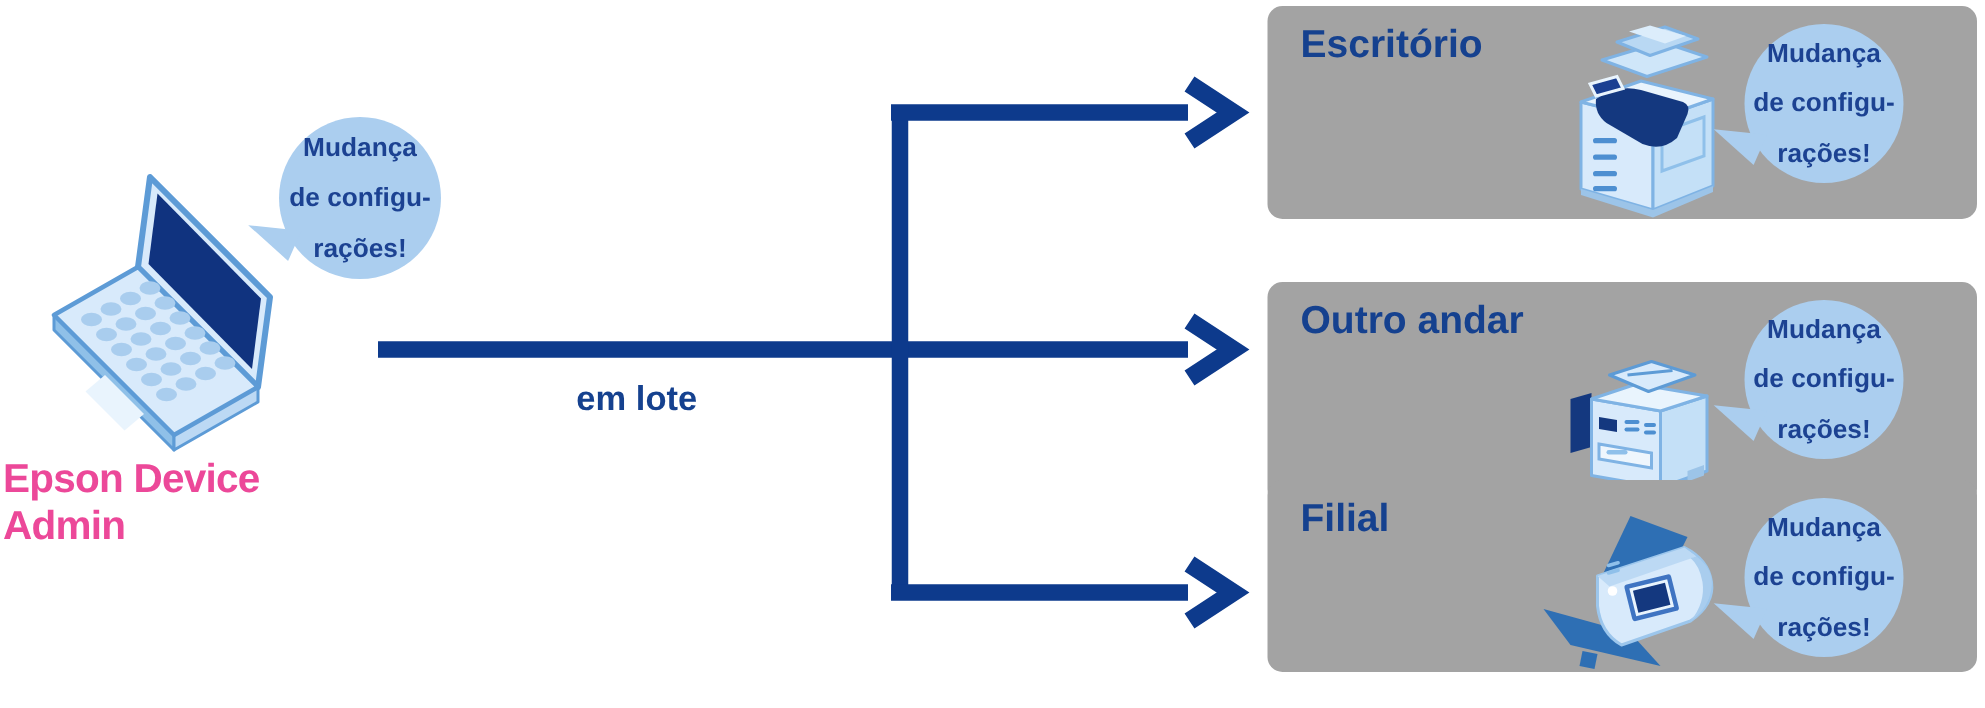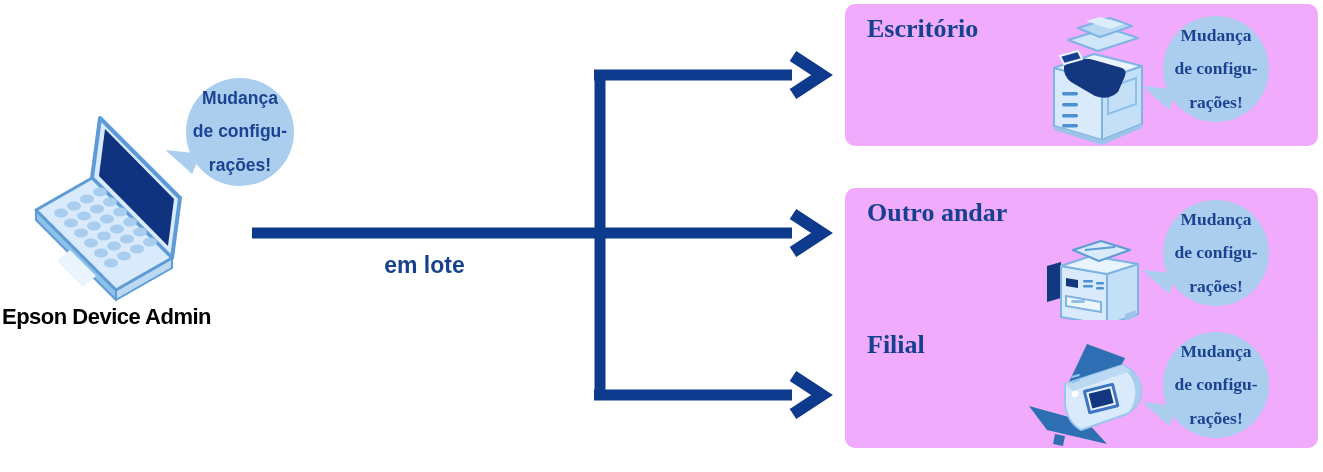--- a/index.html
+++ b/index.html
@@ -4,37 +4,37 @@
 <style>
   * { margin:0; padding:0; box-sizing:border-box; }
   body { font-family: "Liberation Sans", sans-serif; background:#fff; }
   .canvas { position:relative; width:1323px; height:472px; background:#ffffff; overflow:hidden; }
 
   .connectors { position:absolute; left:0; top:0; pointer-events:none; }
 
   
   .laptop-icon { position:absolute; left:28px; top:112px; }
   .source-label { position:absolute; left:2px; top:304px; width:250px;
-    font-size:22px; font-weight:bold; color:#000000; letter-spacing:-0.5px; }
+    font-size:27px; font-weight:bold; color:#ec4899; letter-spacing:-0.5px; }
 
   
   .bubble { position:absolute; background:#abceef; border-radius:50%;
     display:flex; flex-direction:column; align-items:center; justify-content:center;
     color:#1c4292; font-weight:bold; font-size:17.5px; line-height:1.22; text-align:center;gap:12px; }
   .bubble::before { content:""; position:absolute; left:-22px; bottom:18px;
     width:0; height:0; border-top:11px solid transparent; border-bottom:11px solid transparent;
     border-right:34px solid #abceef; transform:rotate(24deg); }
   .bubble-source { left:186px; top:78px; width:108px; height:108px; }
 
   
   .flow-label { position:absolute; left:247px; top:251px; width:355px; text-align:center;
     font-size:23px; font-weight:bold; color:#15418f; line-height:1.25; }
 
   
-  .dest-box { position:absolute; left:845px; width:473px; background:#f0abfc; border-radius:10px;font-family:Liberation Serif, serif; }
+  .dest-box { position:absolute; left:845px; width:473px; background:#a3a3a3; border-radius:10px; }
   .dest-box-1 { top:4px;   height:142px; }
   .dest-box-2 { top:160px; height:148px;margin-top:28px; }
   .dest-box-3 { top:320px; height:128px; }
   .dest-title { position:absolute; left:22px; top:10px; font-size:26px; font-weight:bold; color:#15418f; }
   .dest-bubble { left:318px; top:12px; width:106px; height:106px; }
   .device { position:absolute; }
   .device-copier  { left:193px; top:2px; }
   .device-printer { left:196px; top:34px; }
   .device-scanner { left:178px; top:20px; }
 </style>

